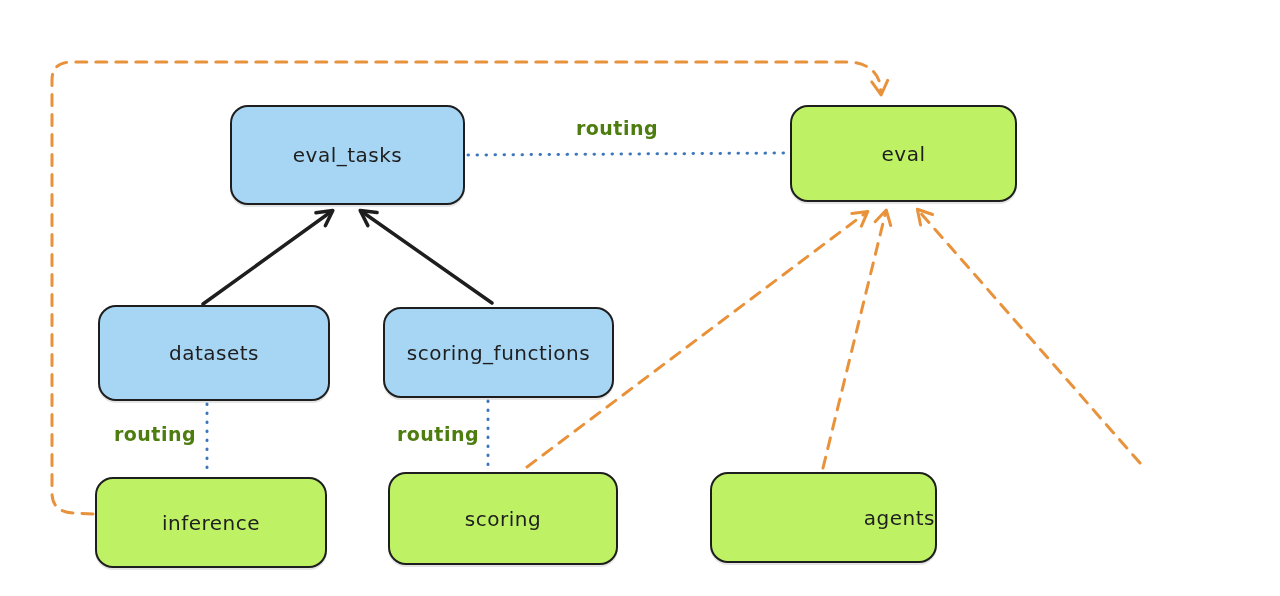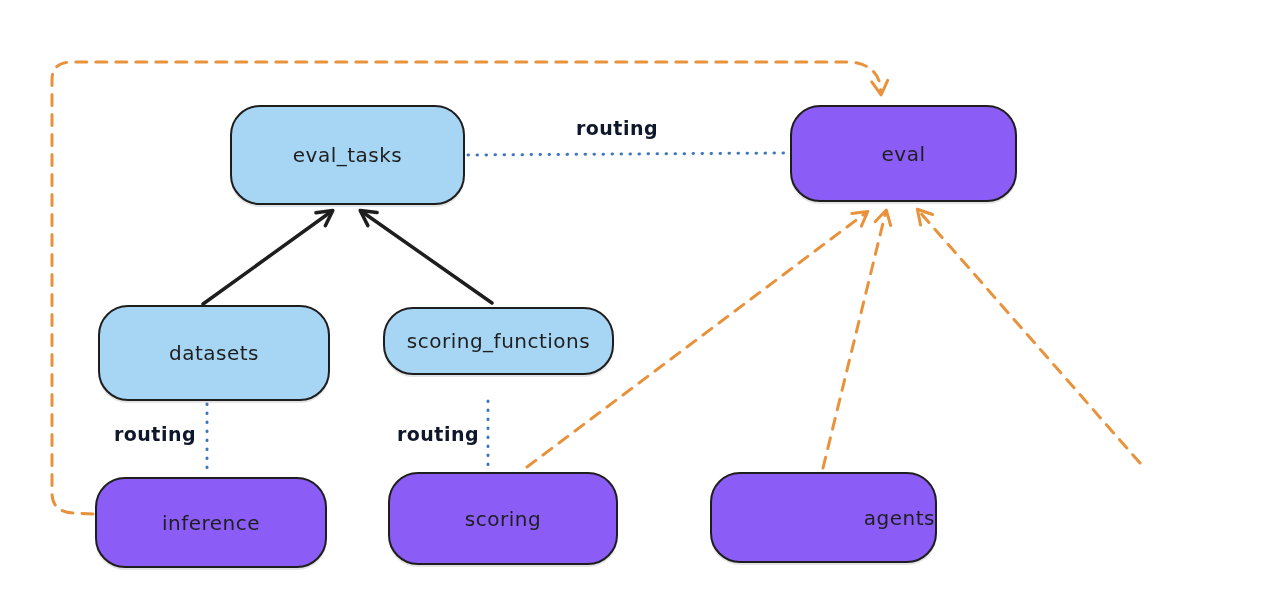--- a/index.html
+++ b/index.html
@@ -18,50 +18,50 @@
   #edges-svg {
     position: absolute;
     left: 0; top: 0;
     width: 1280px;
     height: 596px;
   }
   .node {
     position: absolute;
     box-sizing: border-box;
     border: 2.5px solid #1e1e1e;
-    border-radius: 30px;
+    border-radius: 18px;
     display: flex;
     align-items: center;
     justify-content: center;
     box-shadow: 0 2px 0 rgba(30,30,30,0.12);
   }
   .node .label {
     font-size: 20px;
     color: #1e1e1e;
     letter-spacing: 0.5px;
     white-space: nowrap;
   }
   .node.blue  { background: #a7d6f5; }
-  .node.green { background: #8b5cf6; }
+  .node.green { background: #bef264; }
 
   
   #n-eval-tasks        { left: 230px; top: 105px; width: 235px; height: 100px; }
   #n-eval              { left: 790px; top: 105px; width: 227px; height: 97px;  }
   #n-datasets          { left: 98px;  top: 305px; width: 232px; height: 96px;  }
-  #n-scoring-functions { left: 383px; top: 307px; width: 231px; height: 68px;  }
+  #n-scoring-functions { left: 383px; top: 307px; width: 231px; height: 91px;  }
   #n-datasetio         { left: 95px;  top: 477px; width: 232px; height: 91px;  }
   #n-scoring           { left: 388px; top: 472px; width: 230px; height: 93px; justify-content: center;  }
   #n-agents            { left: 710px; top: 472px; width: 227px; height: 91px; justify-content: flex-end;  }
   #n-inference         { left: 1022px;top: 467px; width: 228px; height: 93px;  }
 
   .edge-label {
     position: absolute;
     font-size: 19px;
     font-weight: 600;
-    color: #0f172a;
+    color: #4d7c0f;
     letter-spacing: 0.5px;
     text-align: center;
     white-space: nowrap;
   }
   #el-routing-1 { left: 557px; top: 117px; width: 120px; }
   #el-routing-2 { left: 105px; top: 423px; width: 100px; }
   #el-routing-3 { left: 388px; top: 423px; width: 100px; }
 </style>
 </head>
 <body>

